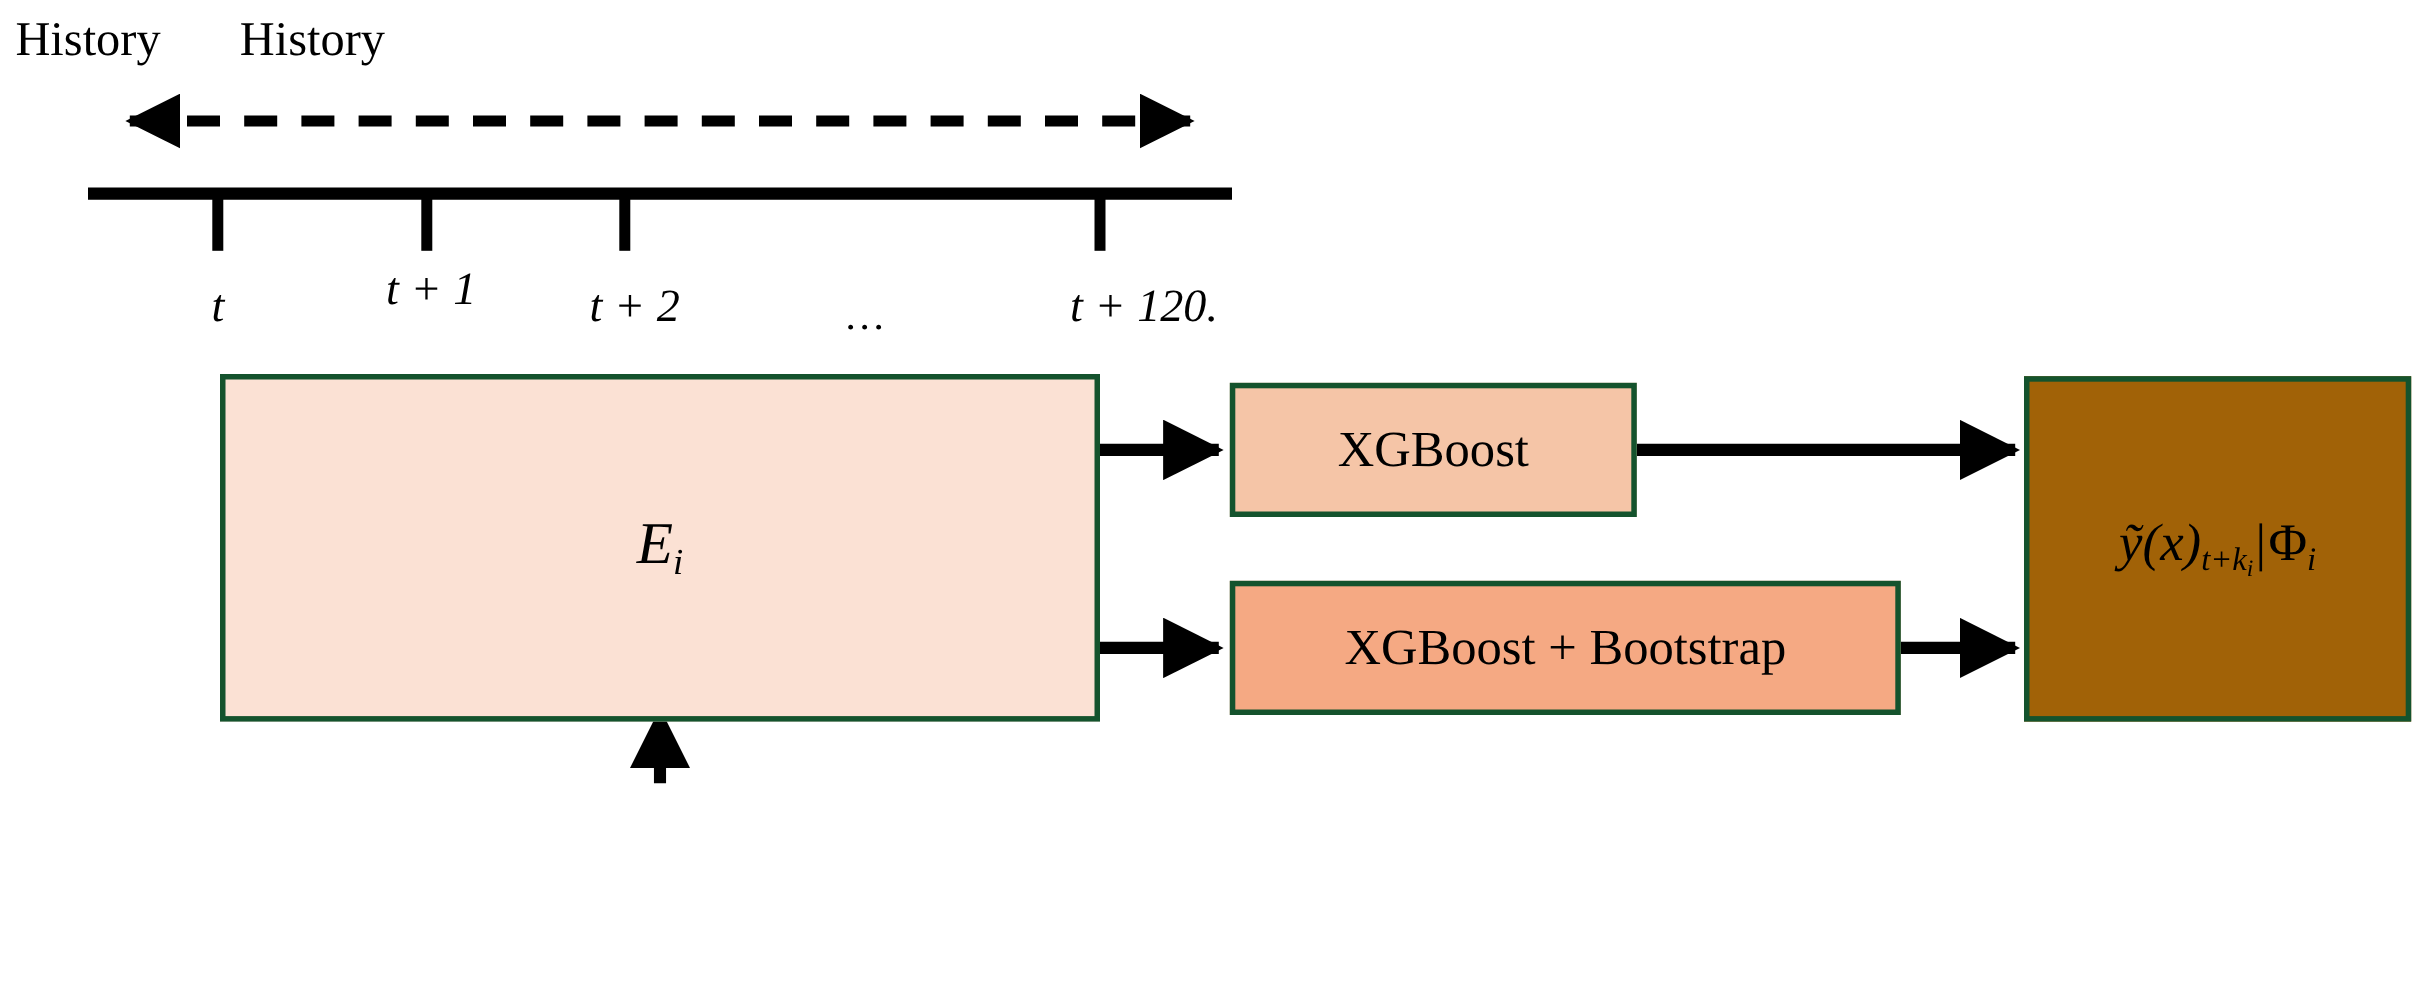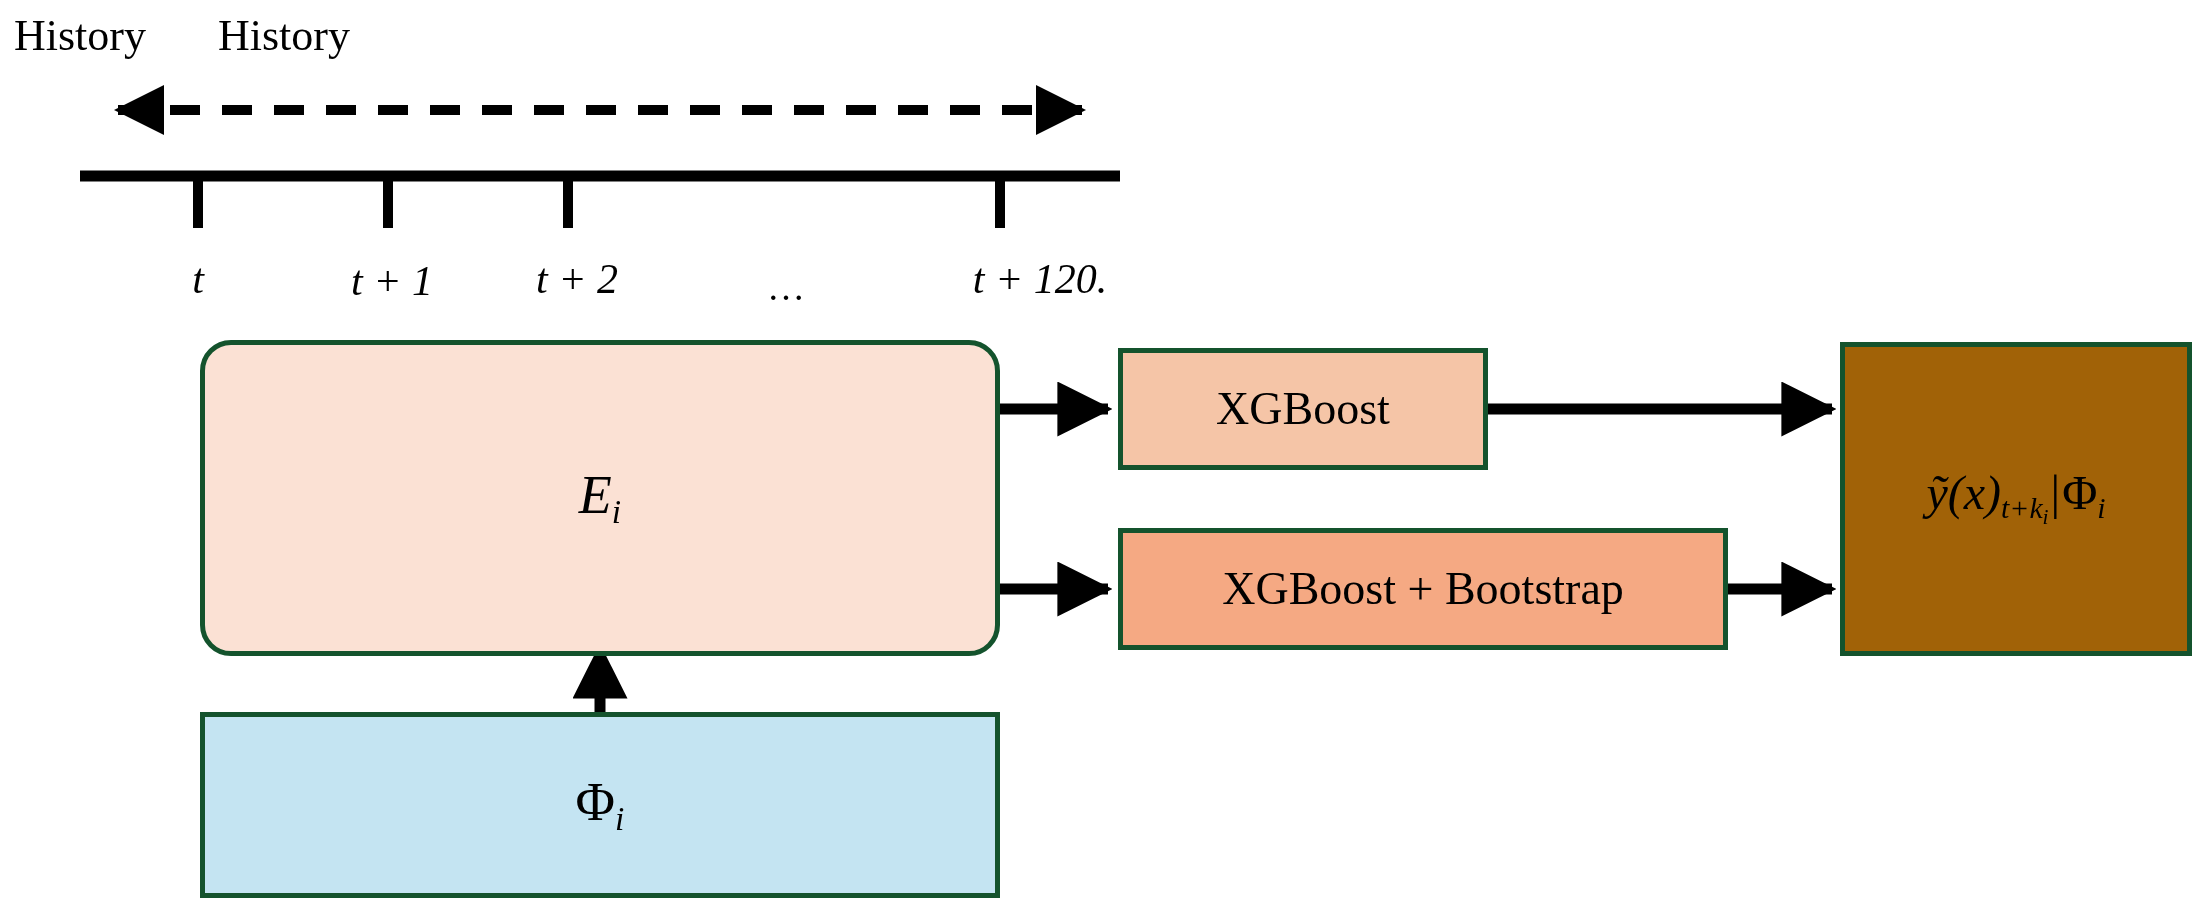--- a/index.html
+++ b/index.html
@@ -60,21 +60,21 @@
     justify-content: center;
     text-align: center;
   }
   .node-label {
     font-family: "Liberation Serif", "DejaVu Serif", serif;
     color: #000000;
     white-space: nowrap;
     line-height: 1;
   }
 
-  #node-features      { left: 200px;  top: 340px; width: 800px; height: 316px; background: #fbe1d4; border-radius: 31px; }
+  #node-features      { left: 200px;  top: 340px; width: 800px; height: 316px; background: #fbe1d4; }
   #node-xgboost       { left: 1118px; top: 348px; width: 370px; height: 122px; background: #f5c5a7; }
   #node-xgboost-boot  { left: 1118px; top: 528px; width: 610px; height: 122px; background: #f5a983; }
   #node-output        { left: 1840px; top: 342px; width: 352px; height: 314px; background: #a16207; }
   #node-embeddings    { left: 200px;  top: 712px; width: 800px; height: 186px; background: #c4e4f2; }
 
   #node-features   .node-label { font-size: 54px; font-style: italic; }
   #node-xgboost    .node-label { font-size: 46px; }
   #node-xgboost-boot .node-label { font-size: 46px; }
   #node-output     .node-label { font-size: 48px; font-style: italic; }
   #node-embeddings .node-label { font-size: 54px; }
@@ -131,21 +131,21 @@
 
     <line x1="600" y1="712" x2="600" y2="648" stroke="#000000" stroke-width="11" marker-end="url(#arrowhead)"></line>
   </svg>
 
   <div class="era-label" id="era-history">History</div>
 
   <div class="era-label" id="era-future">History</div>
 
   <div class="tick-label" style="left:198px; top:258px;">t</div>
 
-  <div class="tick-label" style="left:392px; top:260px;">t + 1</div>
+  <div class="tick-label" style="left:392px; top:242px;">t + 1</div>
 
   <div class="tick-label" style="left:560px; top:258px;margin-left:17px;">t + 2</div>
 
   <div class="tick-label upright" style="left:786px; top:268px; font-size:38px;">…</div>
 
   <div class="tick-label" style="left:1040px; top:258px;">t + 120.</div>
 
   <div class="node" id="node-features">
     <span class="node-label math"><span>E</span><sub>i</sub></span>
   </div>
@@ -155,17 +155,14 @@
   </div>
 
   <div class="node" id="node-xgboost-boot">
     <span class="node-label">XGBoost + Bootstrap</span>
   </div>
 
   <div class="node" id="node-output">
     <span class="node-label math"><span>ỹ</span><span>(x)</span><sub><span>t+k</span><sub>i</sub></sub><span class="bar-sep">|</span><span class="upr">Φ</span><sub>i</sub></span>
   </div>
 
-  <div class="node" id="node-embeddings">
-    <span class="node-label math"><span class="upr">Φ</span><sub>i</sub></span>
-  </div>
 
 </div>
 
 </body></html>

